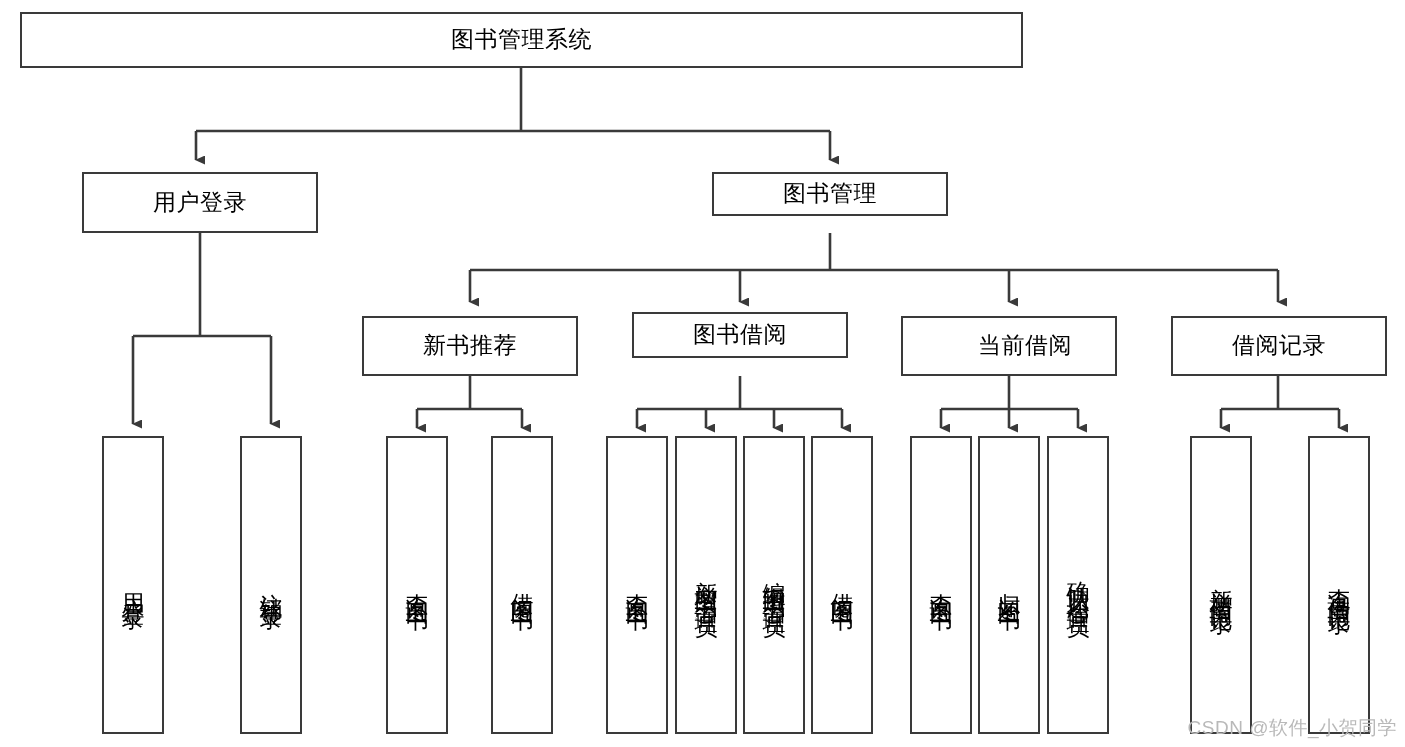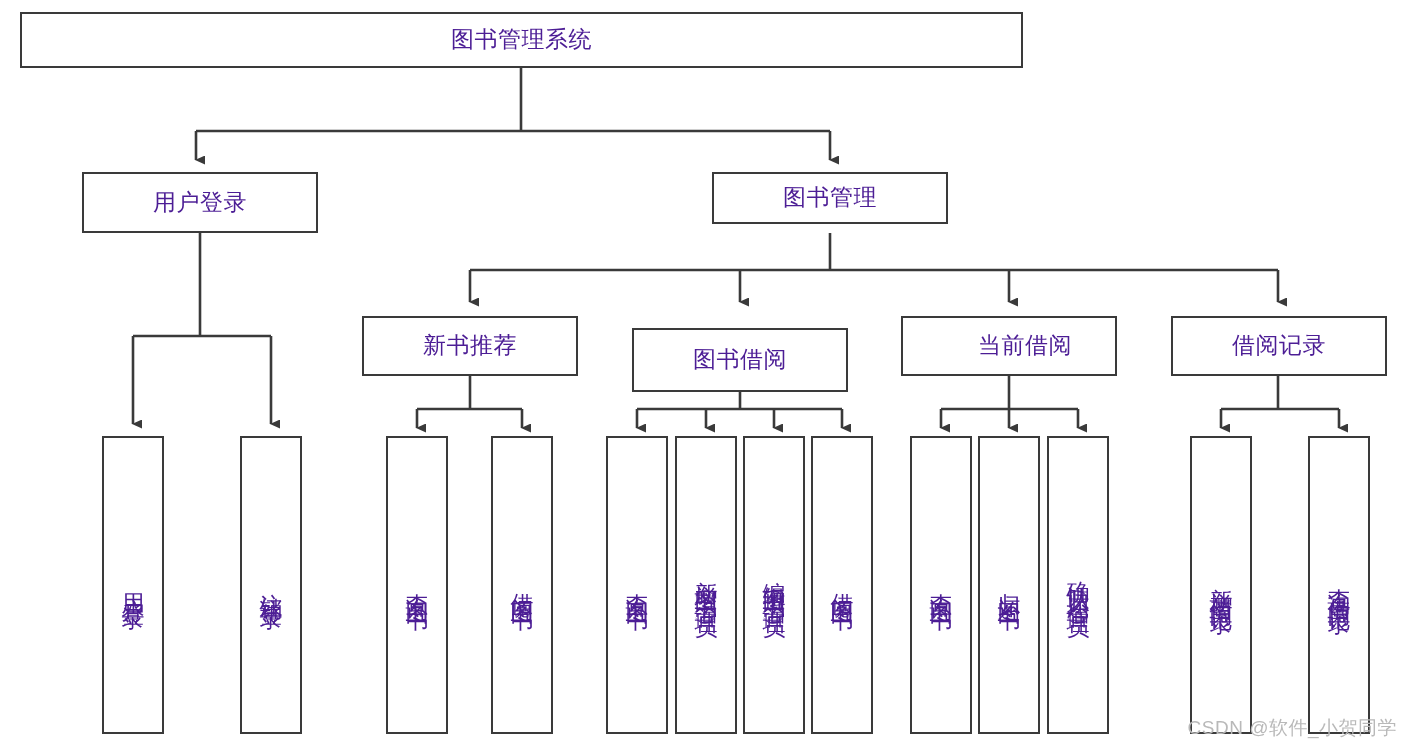--- a/index.html
+++ b/index.html
@@ -28,21 +28,21 @@
     pointer-events: none;
   }
   .node {
     position: absolute;
     box-sizing: border-box;
     border: 2.5px solid #3a3a3a;
     background: #ffffff;
     display: flex;
     align-items: center;
     justify-content: center;
-    color: #4c1d95;
+    color: #000000;
     letter-spacing: 0.5px;
   }
   .node.horizontal {
     font-size: 23px;
     line-height: 1.2;
     white-space: nowrap;
   }
   .node.vertical {
     writing-mode: vertical-rl;
     text-orientation: upright;
@@ -126,29 +126,29 @@
   </svg>
 
   <div class="node horizontal" style="left:20px; top:12px; width:1003px; height:56px;">
     <span>图书管理系统</span>
   </div>
 
   <div class="node horizontal" style="left:82px; top:172px; width:236px; height:61px;">
     <span>用户登录</span>
   </div>
 
-  <div class="node horizontal" style="left:712px; top:172px; width:236px; height:52px;">
+  <div class="node horizontal" style="left:712px; top:172px; width:236px; height:44px;">
     <span>图书管理</span>
   </div>
 
   <div class="node horizontal" style="left:362px; top:316px; width:216px; height:60px;">
     <span>新书推荐</span>
   </div>
 
-  <div class="node horizontal" style="left:632px; top:328px; width:216px; height:64px;">
+  <div class="node horizontal" style="left:632px; top:312px; width:216px; height:46px;">
     <span>图书借阅</span>
   </div>
 
   <div class="node horizontal" style="left:901px; top:316px; width:216px; height:60px;padding-left:32px;">
     <span>当前借阅</span>
   </div>
 
   <div class="node horizontal" style="left:1171px; top:316px; width:216px; height:60px;">
     <span>借阅记录</span>
   </div>

